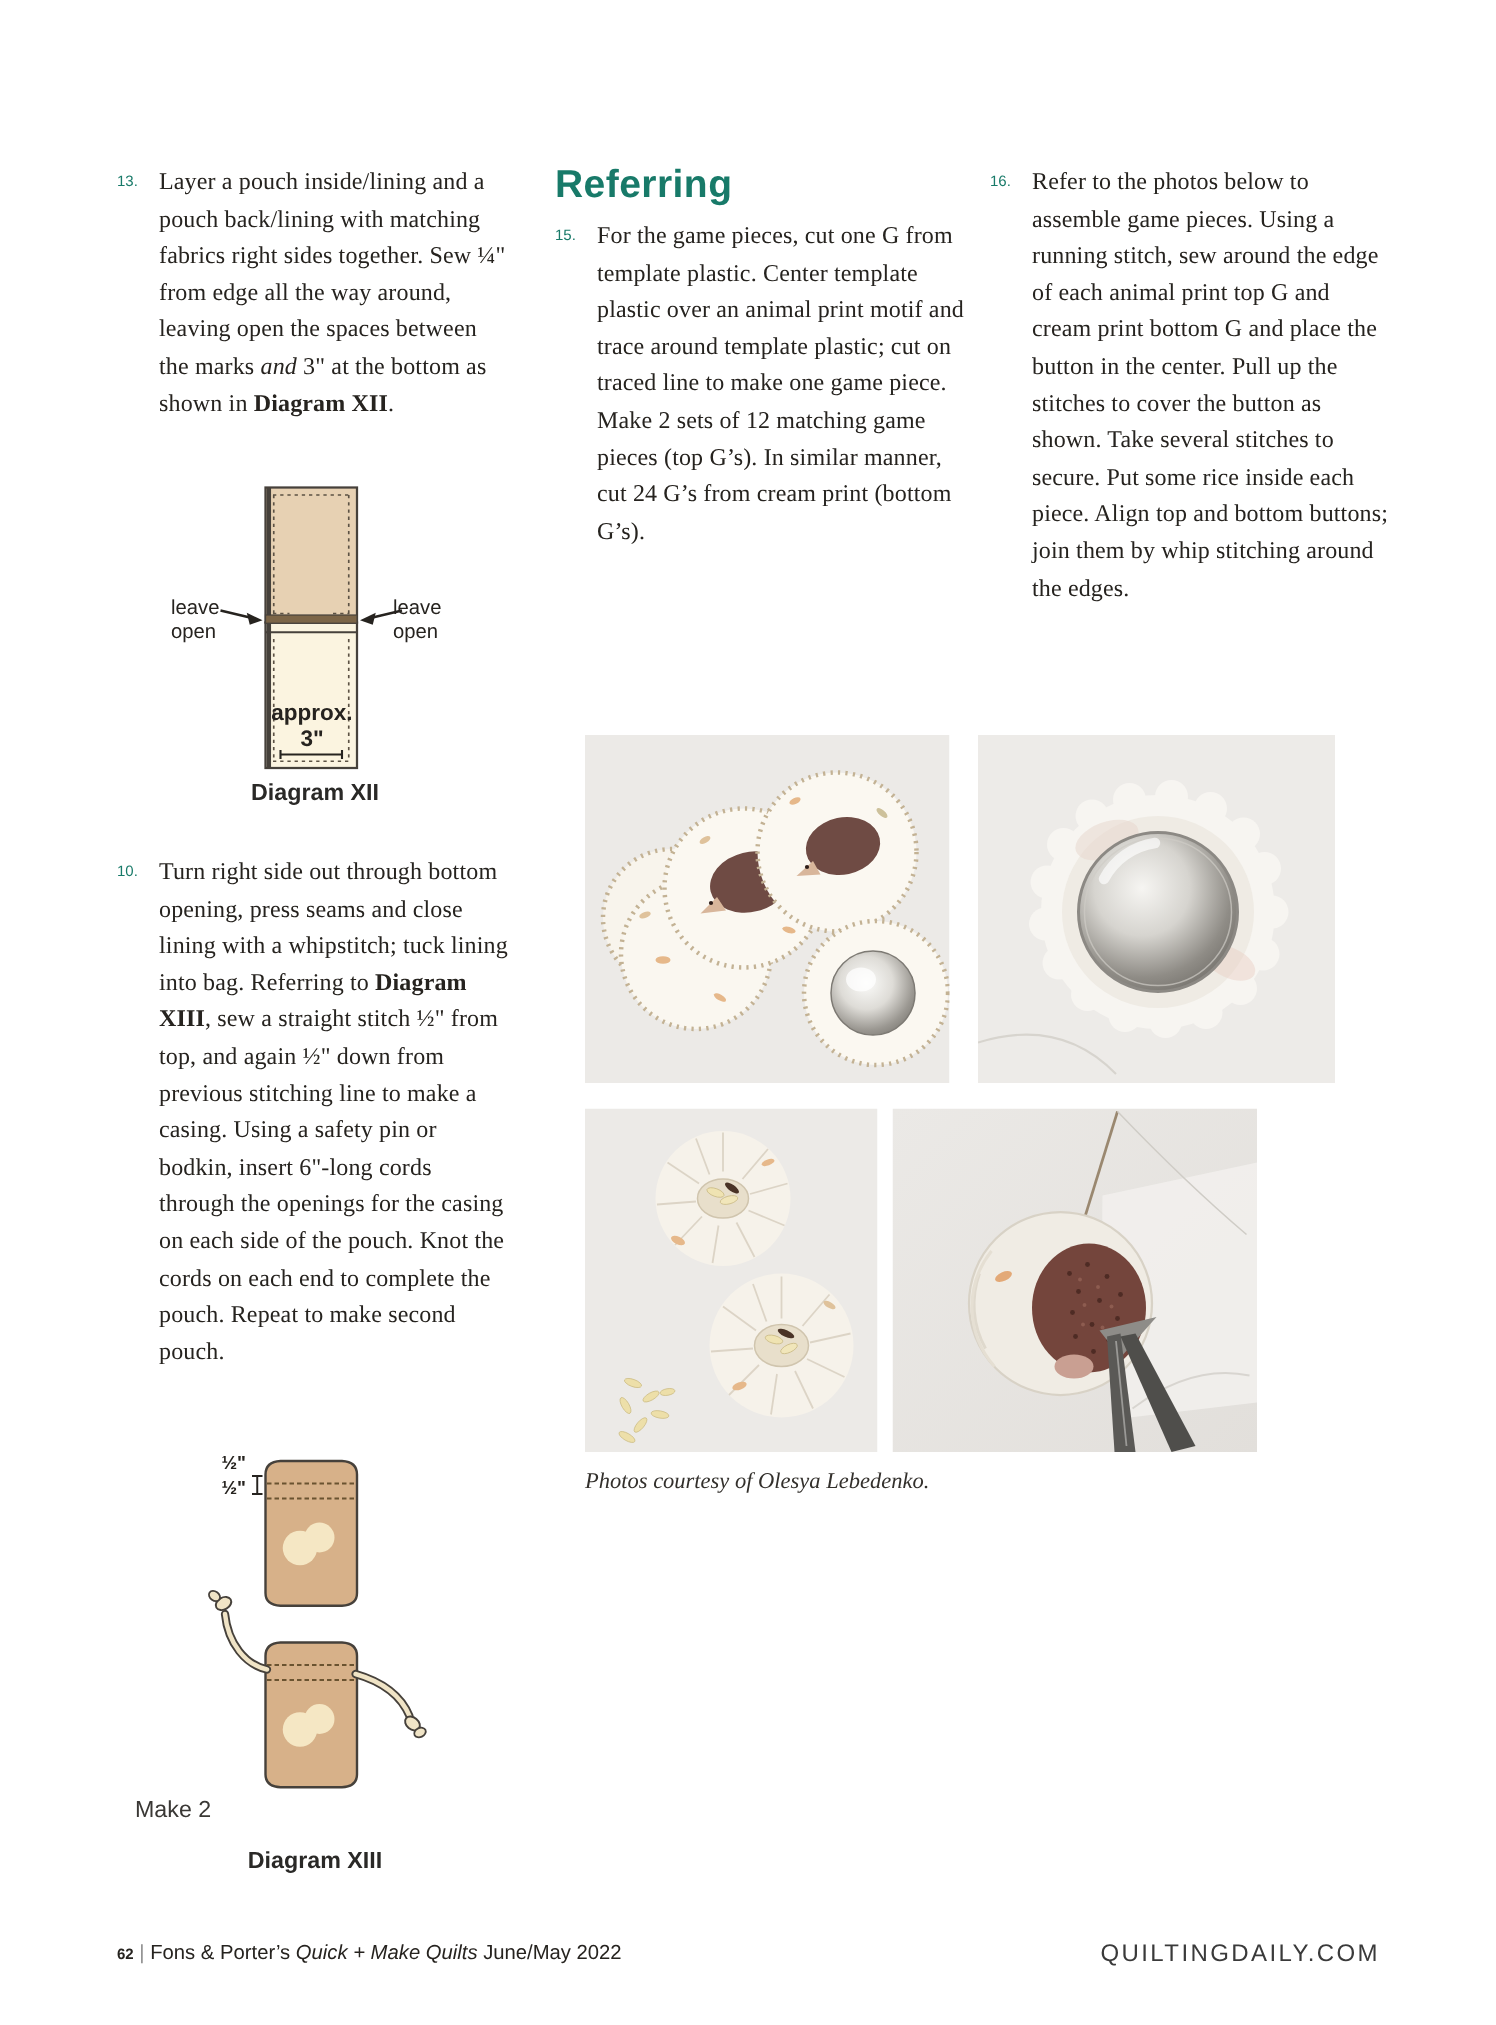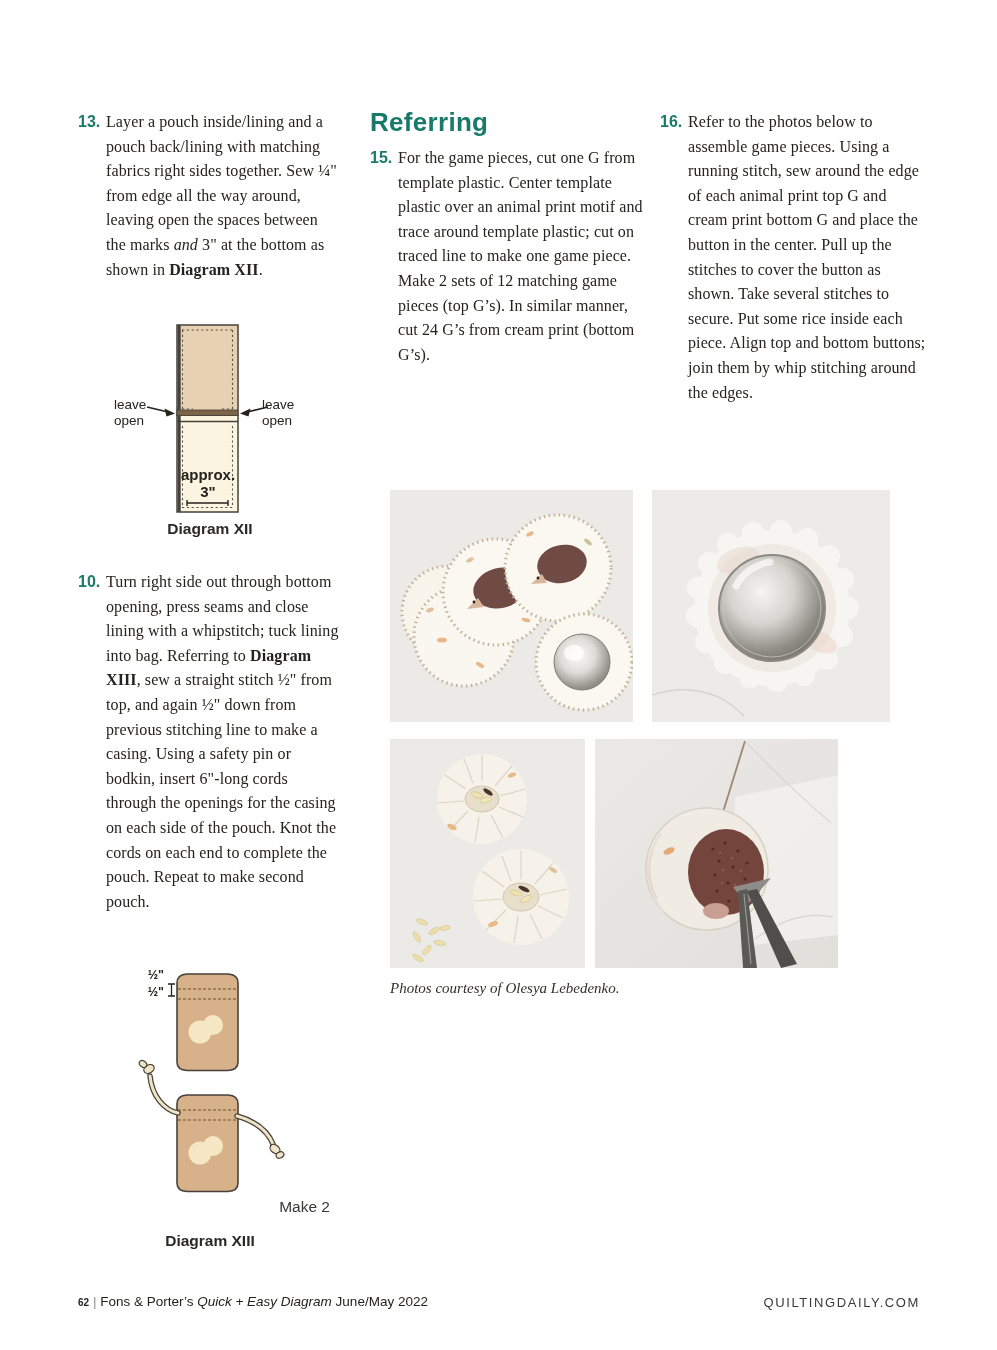--- a/index.html
+++ b/index.html
@@ -1,38 +1,38 @@
 <!DOCTYPE html>
 <html><head>
 <meta charset="utf-8">
 <style>
   html,body{margin:0;padding:0;}
   body{width:997px;height:1350px;background:#ffffff;position:relative;
        font-family:"Liberation Sans",sans-serif;}
   .page{position:absolute;left:0;top:0;width:997px;height:1350px;background:#fff;overflow:hidden;}
   .abs{position:absolute;}
   .step{display:flex;align-items:flex-start;}
-  .num{flex:none;width:28px;font-family:"Liberation Sans",sans-serif;font-weight:bold;
-       font-size:16px;line-height:24.6px;color:#187A69;}
+  .num{flex:none;width:28px;font-family:"Liberation Sans",sans-serif;font-weight:normal;
+       font-size:10px;line-height:24.6px;color:#187A69;}
   .stepbody{margin:0;font-family:"Liberation Serif",serif;font-size:16px;line-height:24.6px;
        color:#26231F;letter-spacing:0.1px;}
   .seg-bold{font-weight:bold;}
   .seg-italic{font-style:italic;}
   .seg-sep{color:#8f8f8f;}
   h2.section{margin:0;font-family:"Liberation Sans",sans-serif;font-weight:bold;
        font-size:26px;line-height:32px;color:#187A69;letter-spacing:0.3px;}
   .diagram-caption{font-family:"Liberation Sans",sans-serif;font-weight:bold;font-size:15.5px;
        line-height:18px;color:#2A2927;text-align:center;}
   .make-label{font-family:"Liberation Sans",sans-serif;font-size:15.5px;line-height:18px;
-       color:#3A3835;text-align:right;}
+       color:#3A3835;text-align:left;}
   .photo-caption{font-family:"Liberation Serif",serif;font-style:italic;font-size:15px;
        line-height:18px;color:#33302C;}
   .footer-left{font-size:13.5px;line-height:20px;color:#26231F;}
   .footer-left .seg-bold{font-size:10px;}
-  .footer-right{font-size:13px;line-height:20px;color:#3A3A3A;letter-spacing:1.6px;}
+  .footer-right{font-size:16px;line-height:20px;color:#3A3A3A;letter-spacing:1.6px;}
   svg{display:block;}
   svg text.dlabel{font-family:"Liberation Sans",sans-serif;font-size:13.5px;fill:#26231F;}
   svg text.dbold{font-family:"Liberation Sans",sans-serif;font-weight:bold;font-size:15px;fill:#26231F;}
   svg text.dhalf{font-family:"Liberation Sans",sans-serif;font-weight:bold;font-size:12.5px;fill:#26231F;}
 </style>
 </head>
 <body>
 
 <div class="page">
 
@@ -317,16 +317,16 @@
         <polygon points="138,148 176,139 152,166" fill="#8E8C88"></polygon>
         <polygon points="143,152 152,150 162,229 148,229" fill="#5A5956"></polygon>
         <polygon points="152,152 162,150 202,225 186,229" fill="#4F4E4B"></polygon>
         <line x1="149" y1="155" x2="156" y2="225" stroke="#9A9996" stroke-width="1.2"></line>
       </g>
     </svg>
   </div>
 
   <div class="abs photo-caption" style="left:390px;top:979px;width:400px">Photos courtesy of Olesya Lebedenko.</div>
 
-  <div class="abs footer-left" style="left:78px;top:1292px"><span class="seg-bold">62</span><span class="seg-sep">  |  </span><span>Fons &amp; Porter’s </span><span class="seg-italic">Quick + Easy Diagram</span><span>   June/May 2022</span></div>
+  <div class="abs footer-left" style="left:78px;top:1292px"><span class="seg-bold">62</span><span class="seg-sep">  |  </span><span>Fons &amp; Porter’s </span><span class="seg-italic">Quick + Make Quilts</span><span>   June/May 2022</span></div>
   <div class="abs footer-right" style="left:620px;top:1293px;width:300px;text-align:right">QUILTINGDAILY.COM</div>
 
 </div>
 
 </body></html>

